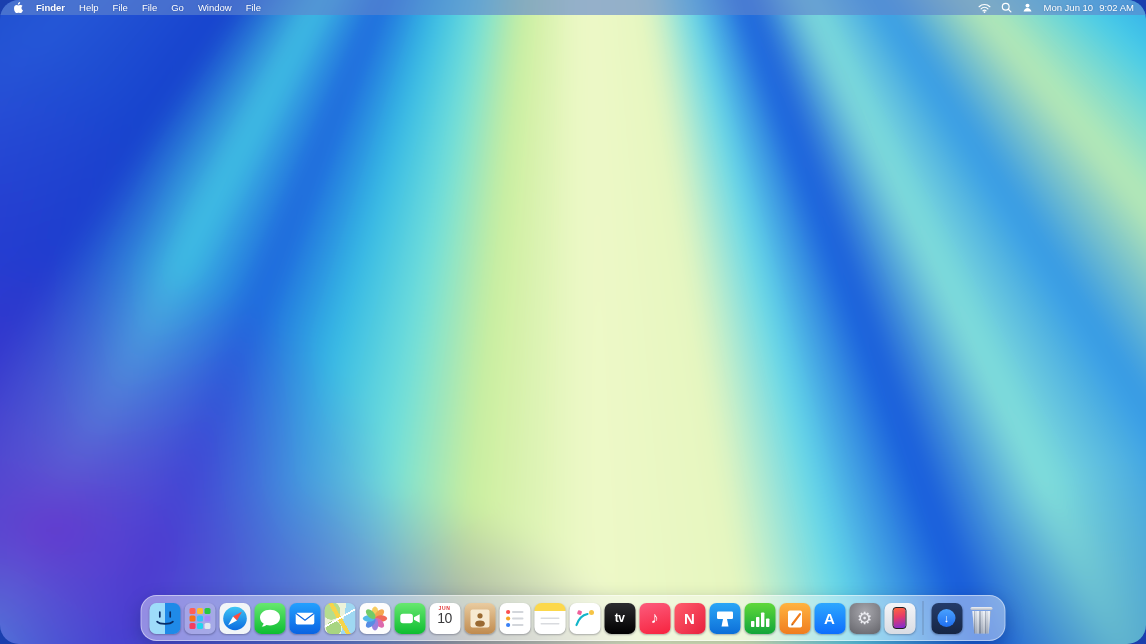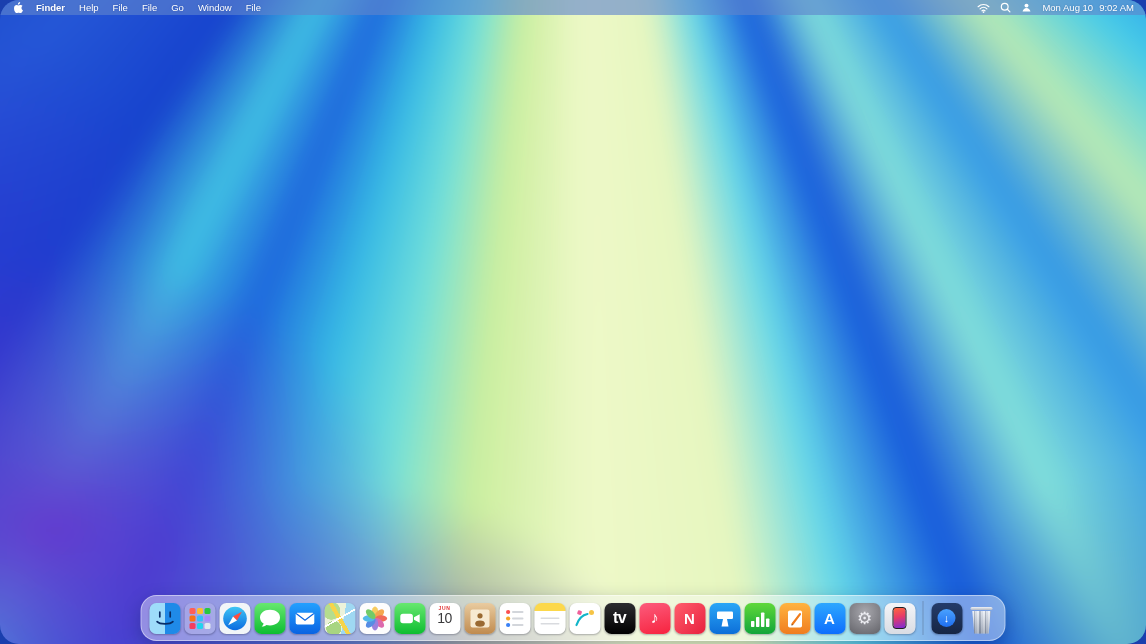--- a/index.html
+++ b/index.html
@@ -84,21 +84,21 @@
   .icon-photos{background:#fdfdfd;}
   .icon-calendar{background:#fff;display:flex;flex-direction:column;align-items:center;}
   .cal-month{font-size:5px;font-weight:bold;color:#e03131;letter-spacing:.6px;margin-top:3.5px;line-height:1;}
   .cal-day{font-size:14px;color:#3a3a3c;line-height:1.1;letter-spacing:-.5px;}
 
   .icon-contacts{background:linear-gradient(180deg,#e9cb9f,#c08b4f);}
   .icon-reminders{background:#fff;}
   .icon-notes{background:linear-gradient(180deg,#fcd84b 0 8px,#ffffff 8px);}
   .icon-freeform{background:#fff;}
   .icon-tv{background:linear-gradient(180deg,#2c2c30,#000);}
-  .icon-tv .glyph{font-size:16px;letter-spacing:-.5px;}
+  .icon-tv .glyph{font-size:12px;letter-spacing:-.5px;}
   .icon-music{background:linear-gradient(165deg,#fc5c7d,#f7233e);}
   .icon-music .glyph{font-size:16px;font-weight:normal;}
   .icon-news{background:linear-gradient(135deg,#ff5e6d,#e8203e);}
   .icon-news .glyph{font-size:15px;}
   .icon-keynote{background:linear-gradient(180deg,#2aa6f7,#0d6fd8);}
   .icon-numbers{background:linear-gradient(180deg,#5fd83a,#12a539);}
   .icon-pages{background:linear-gradient(180deg,#ffb340,#f07d1f);}
   .icon-app-store{background:linear-gradient(180deg,#2da7ff,#0d6efd);}
   .icon-app-store .glyph{font-size:15px;}
   .icon-system-settings{background:radial-gradient(circle at 50% 30%,#a8a8ae,#636369);}
@@ -165,21 +165,21 @@
             <path d="M9.3 9.3 12.6 12.6" stroke="#fff" stroke-width="1.6" stroke-linecap="round"></path>
           </svg>
       </span>
       <span class="mb-status">
         <svg width="11" height="11" viewBox="0 0 14 14">
             <circle cx="7" cy="4.6" r="2.5" fill="#fff"></circle>
             <path d="M2 12.2c.7-3 2.7-4.5 5-4.5s4.3 1.5 5 4.5z" fill="#fff"></path>
           </svg>
       </span>
       <span class="clock">
-        <span>Mon Aug 10</span>
+        <span>Mon Jun 10</span>
         <span>9:02 AM</span>
       </span>
     </div>
   </div>
 
   <div class="dock">
 
     <div class="dock-item">
       <div class="app-icon icon-finder">
         <svg viewBox="0 0 31 31">

